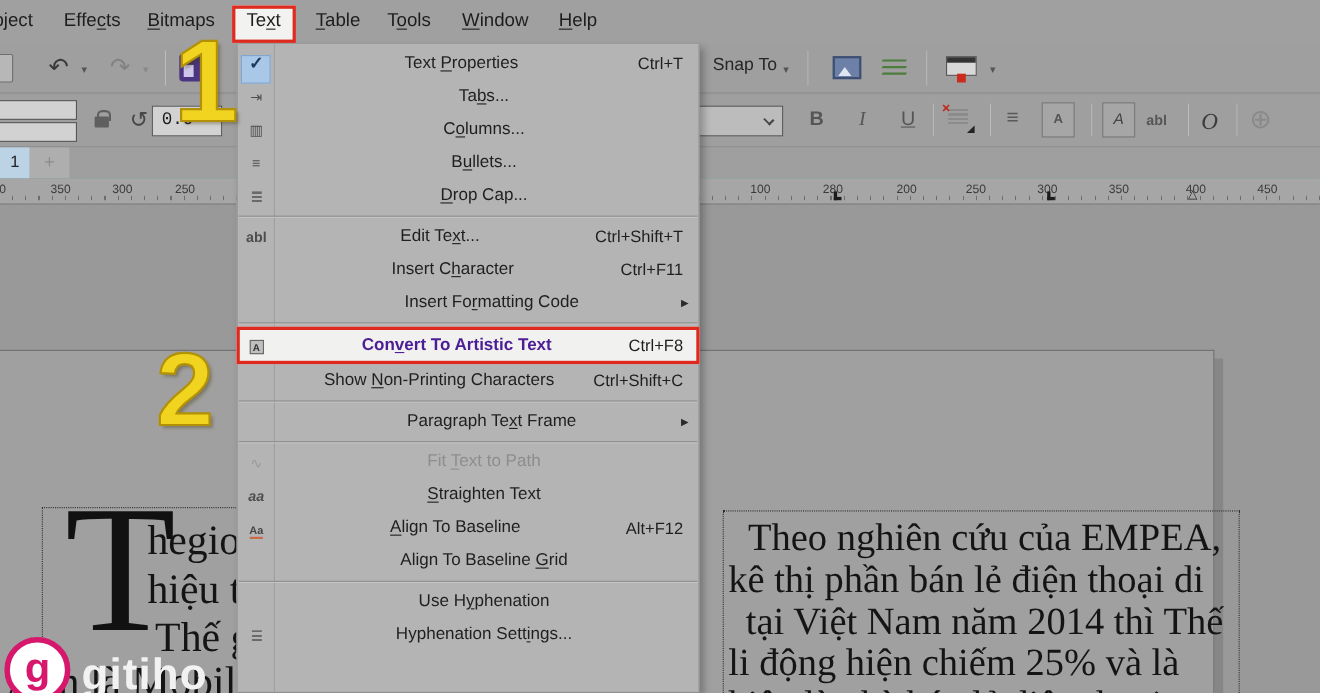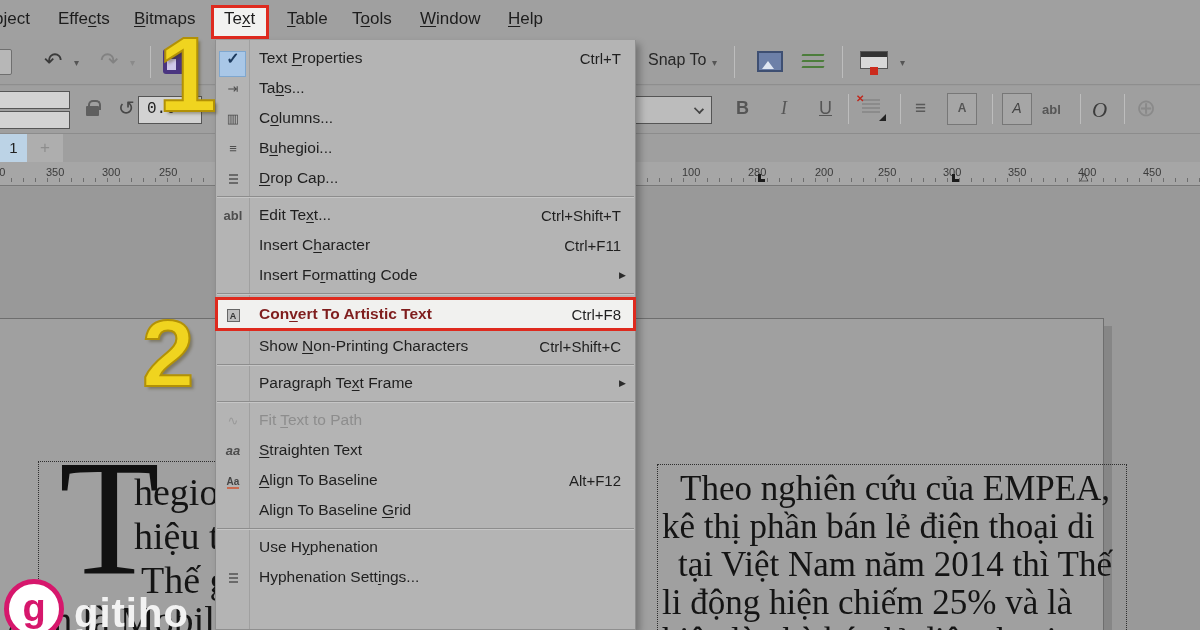--- a/index.html
+++ b/index.html
@@ -70,21 +70,21 @@
   .frame-left  { left:38px;  top:274px; width:469px; height:360px; }
   .frame-right { left:657px; top:277px; width:470px; height:360px; }
   .doc-line { position:absolute; font-family:"Liberation Serif", serif; color:#141414; white-space:nowrap; }
   .dropcap { position:absolute; left:20px; top:-4px; font-family:"Liberation Serif", serif; font-size:165px; line-height:120px; color:#111; }
   
   .menu { position:absolute; left:215px; top:40px; width:421px; height:590px; background:#b4b4b4;
     border:1px solid #8f8f8f; border-top:none; box-shadow:4px 4px 7px rgba(0,0,0,.28); z-index:20; padding-top:3px; }
   .menu::before { content:""; position:absolute; left:33px; top:0; bottom:0; width:1px; background:#a0a0a0; }
   .menu-row { position:relative; height:30px; display:flex; align-items:center; font-size:15.5px; color:#1f1f1f; }
   .menu-row .ic { width:34px; flex:0 0 34px; text-align:center; font-size:13px; color:#4e4e4e; position:relative; z-index:2; }
-  .menu-row .lbl { flex:1; padding-left:9px; position:relative; z-index:2; white-space:nowrap; }
+  .menu-row .lbl { flex:1; padding-left:9px; position:relative; z-index:2; white-space:nowrap;text-align:center; }
   .menu-row .sc { padding-right:14px; font-size:15px; position:relative; z-index:2; }
   .menu-row .sub { position:absolute; right:9px; top:10px; font-size:9px; color:#2a2a2a; z-index:2; }
   .menu-row.disabled { color:#8d8d8d; }
   .menu-row.disabled .ic { color:#999; }
   .menu-sep { height:7px; position:relative; }
   .menu-sep::after { content:""; position:absolute; left:1px; right:1px; top:3px; height:1px; background:#8d8d8d; box-shadow:0 1px 0 #c6c6c6; }
   .check-bg { position:absolute; left:3px; top:2px; width:27px; height:26px; background:#a9c7e7; border:1px solid #7fa7cf; }
   .check-mark { position:relative; font-size:16px; color:#1c3a5e; font-weight:bold; }
   .row-convert { height:34px; }
   .row-convert .redframe { position:absolute; left:-1px; right:-1px; top:0; bottom:0; background:#f1f1ef; border:3px solid #de2a1e; z-index:1; }
@@ -228,21 +228,21 @@
       <span class="lbl"><span>Ta</span><u>b</u><span>s...</span></span>
       <span class="sc"></span>
     </div>
     <div class="menu-row">
       <span class="ic">▥</span>
       <span class="lbl"><span>C</span><u>o</u><span>lumns...</span></span>
       <span class="sc"></span>
     </div>
     <div class="menu-row">
       <span class="ic">≡</span>
-      <span class="lbl"><span>B</span><u>u</u><span>hegioi...</span></span>
+      <span class="lbl"><span>B</span><u>u</u><span>llets...</span></span>
       <span class="sc"></span>
     </div>
     <div class="menu-row">
       <span class="ic"><span class="mini-lines"></span></span>
       <span class="lbl"><span></span><u>D</u><span>rop Cap...</span></span>
       <span class="sc"></span>
     </div>
 
     <div class="menu-sep"></div>
 
@@ -260,21 +260,21 @@
       <span class="ic"></span>
       <span class="lbl"><span>Insert Fo</span><u>r</u><span>matting Code</span></span>
       <span class="sub">▶</span>
     </div>
 
     <div class="menu-sep"></div>
 
     <div class="menu-row row-convert">
       <span class="redframe"></span>
       <span class="ic"><span class="convert-ic">A</span></span>
-      <span class="lbl" style="font-weight:bold; color:#7f1d1d;"><span>Con</span><u>v</u><span>ert To Artistic Text</span></span>
+      <span class="lbl" style="font-weight:bold; color:#4c1d95;"><span>Con</span><u>v</u><span>ert To Artistic Text</span></span>
       <span class="sc">Ctrl+F8</span>
     </div>
     <div class="menu-row">
       <span class="ic"></span>
       <span class="lbl"><span>Show </span><u>N</u><span>on-Printing Characters</span></span>
       <span class="sc">Ctrl+Shift+C</span>
     </div>
 
     <div class="menu-sep"></div>
 

